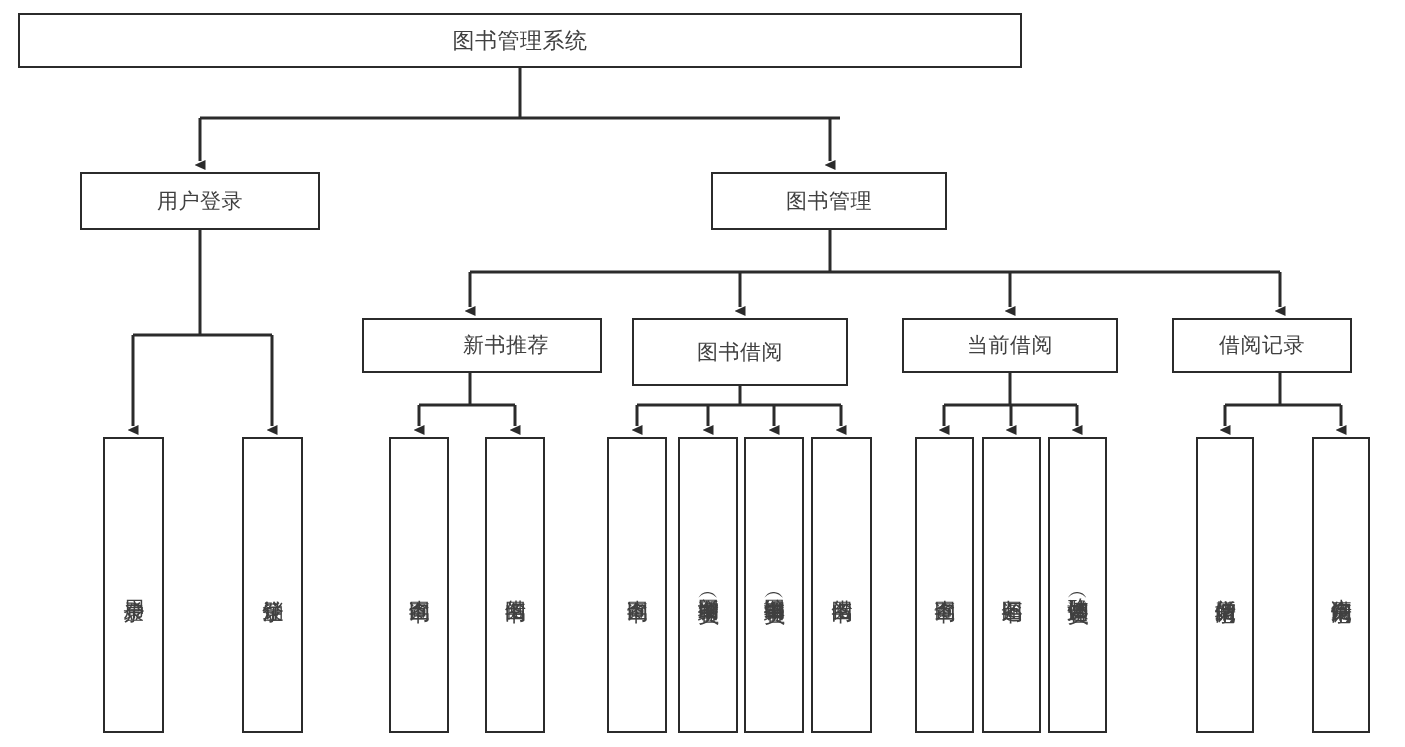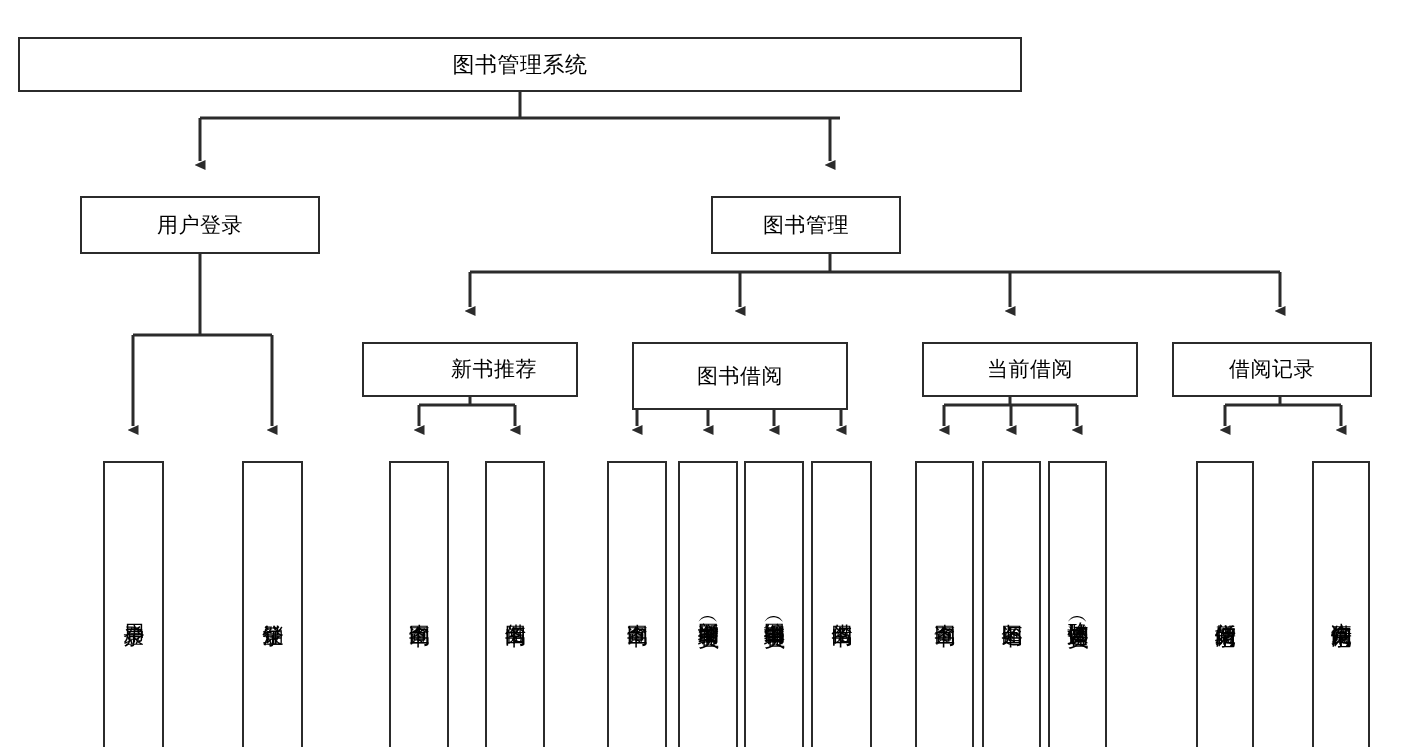--- a/index.html
+++ b/index.html
@@ -22,26 +22,25 @@
     top: 0;
     width: 1405px;
     height: 747px;
     pointer-events: none;
   }
   .node {
     position: absolute;
     box-sizing: border-box;
     border: 2.5px solid #2b2b2b;
     background: #ffffff;
-    color: #000000;
+    color: #404040;
     display: flex;
     align-items: center;
     justify-content: center;
     text-align: center;
-    margin-top: 24px;
   }
   .node-h .label {
     font-size: 21px;
     line-height: 1.15;
     letter-spacing: 0.5px;
     white-space: nowrap;
   }
   .node-v .label {
     writing-mode: vertical-rl;
     text-orientation: upright;
@@ -119,34 +118,34 @@
     </g>
   </svg>
 
   <div class="node node-h node-root" style="left:18px; top:13px; width:1004px; height:55px;">
     <span class="label">图书管理系统</span>
   </div>
 
   <div class="node node-h" style="left:80px; top:172px; width:240px; height:58px;">
     <span class="label">用户登录</span>
   </div>
-  <div class="node node-h" style="left:711px; top:172px; width:190px; height:58px;">
+  <div class="node node-h" style="left:711px; top:172px; width:236px; height:58px;">
     <span class="label">图书管理</span>
   </div>
 
-  <div class="node node-h" style="left:362px; top:318px; width:216px; height:55px;padding-left:48px;">
+  <div class="node node-h" style="left:362px; top:318px; width:240px; height:55px;padding-left:48px;">
     <span class="label">新书推荐</span>
   </div>
   <div class="node node-h" style="left:632px; top:318px; width:216px; height:68px;">
     <span class="label">图书借阅</span>
   </div>
-  <div class="node node-h" style="left:922px; top:318px; width:216px; height:55px;">
+  <div class="node node-h" style="left:902px; top:318px; width:216px; height:55px;">
     <span class="label">当前借阅</span>
   </div>
-  <div class="node node-h" style="left:1172px; top:318px; width:200px; height:55px;justify-content:center;">
+  <div class="node node-h" style="left:1172px; top:318px; width:180px; height:55px;justify-content:center;">
     <span class="label">借阅记录</span>
   </div>
 
   <div class="node node-v" style="left:103px; top:437px; width:61px; height:296px;">
     <span class="label">用户登录</span>
   </div>
   <div class="node node-v" style="left:242px; top:437px; width:61px; height:296px;">
     <span class="label">注销登录</span>
   </div>
   <div class="node node-v" style="left:389px; top:437px; width:60px; height:296px;">

